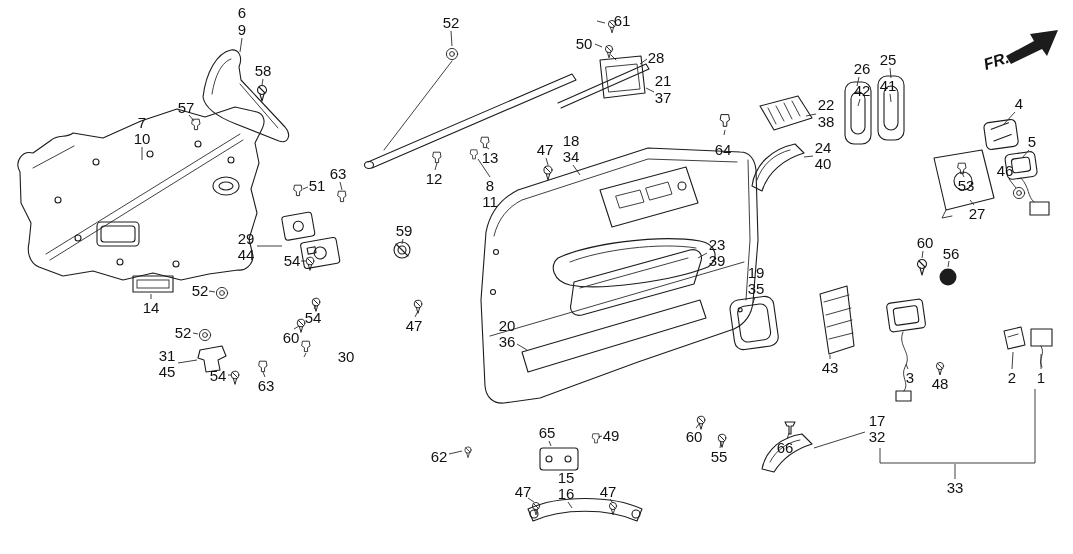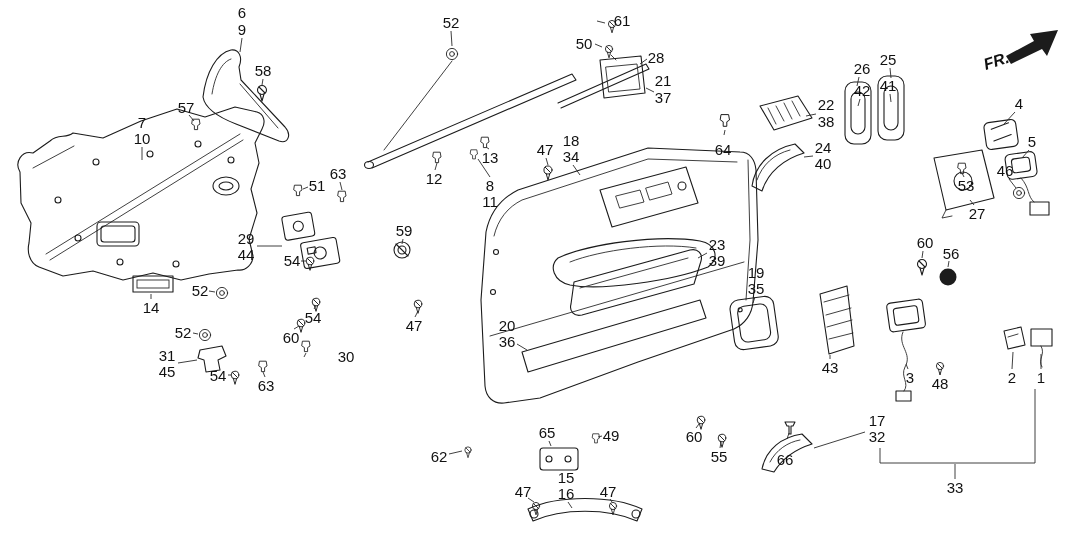--- a/index.html
+++ b/index.html
@@ -359,20 +359,20 @@
       <div class="part-label" style="left: 940px; top: 383px;">48</div>
       <div class="part-label" style="left: 1012px; top: 377px;">2</div>
       <div class="part-label" style="left: 1041px; top: 377px;">1</div>
       <div class="part-label" style="left: 877px; top: 420px;">17</div>
       <div class="part-label" style="left: 877px; top: 436px;">32</div>
       <div class="part-label" style="left: 439px; top: 456px;">62</div>
       <div class="part-label" style="left: 547px; top: 432px;">65</div>
       <div class="part-label" style="left: 611px; top: 435px;">49</div>
       <div class="part-label" style="left: 694px; top: 436px;">60</div>
       <div class="part-label" style="left: 719px; top: 456px;">55</div>
-      <div class="part-label" style="left: 785px; top: 447px; margin-top: 12px;">66</div>
+      <div class="part-label" style="left: 785px; top: 447px;">66</div>
       <div class="part-label" style="left: 566px; top: 477px; text-align: center;">15</div>
       <div class="part-label" style="left: 566px; top: 493px;">16</div>
       <div class="part-label" style="left: 523px; top: 491px;">47</div>
       <div class="part-label" style="left: 608px; top: 491px;">47</div>
       <div class="part-label" style="left: 955px; top: 487px;">33</div>
     </div>
 </div>
 
 </body></html>

